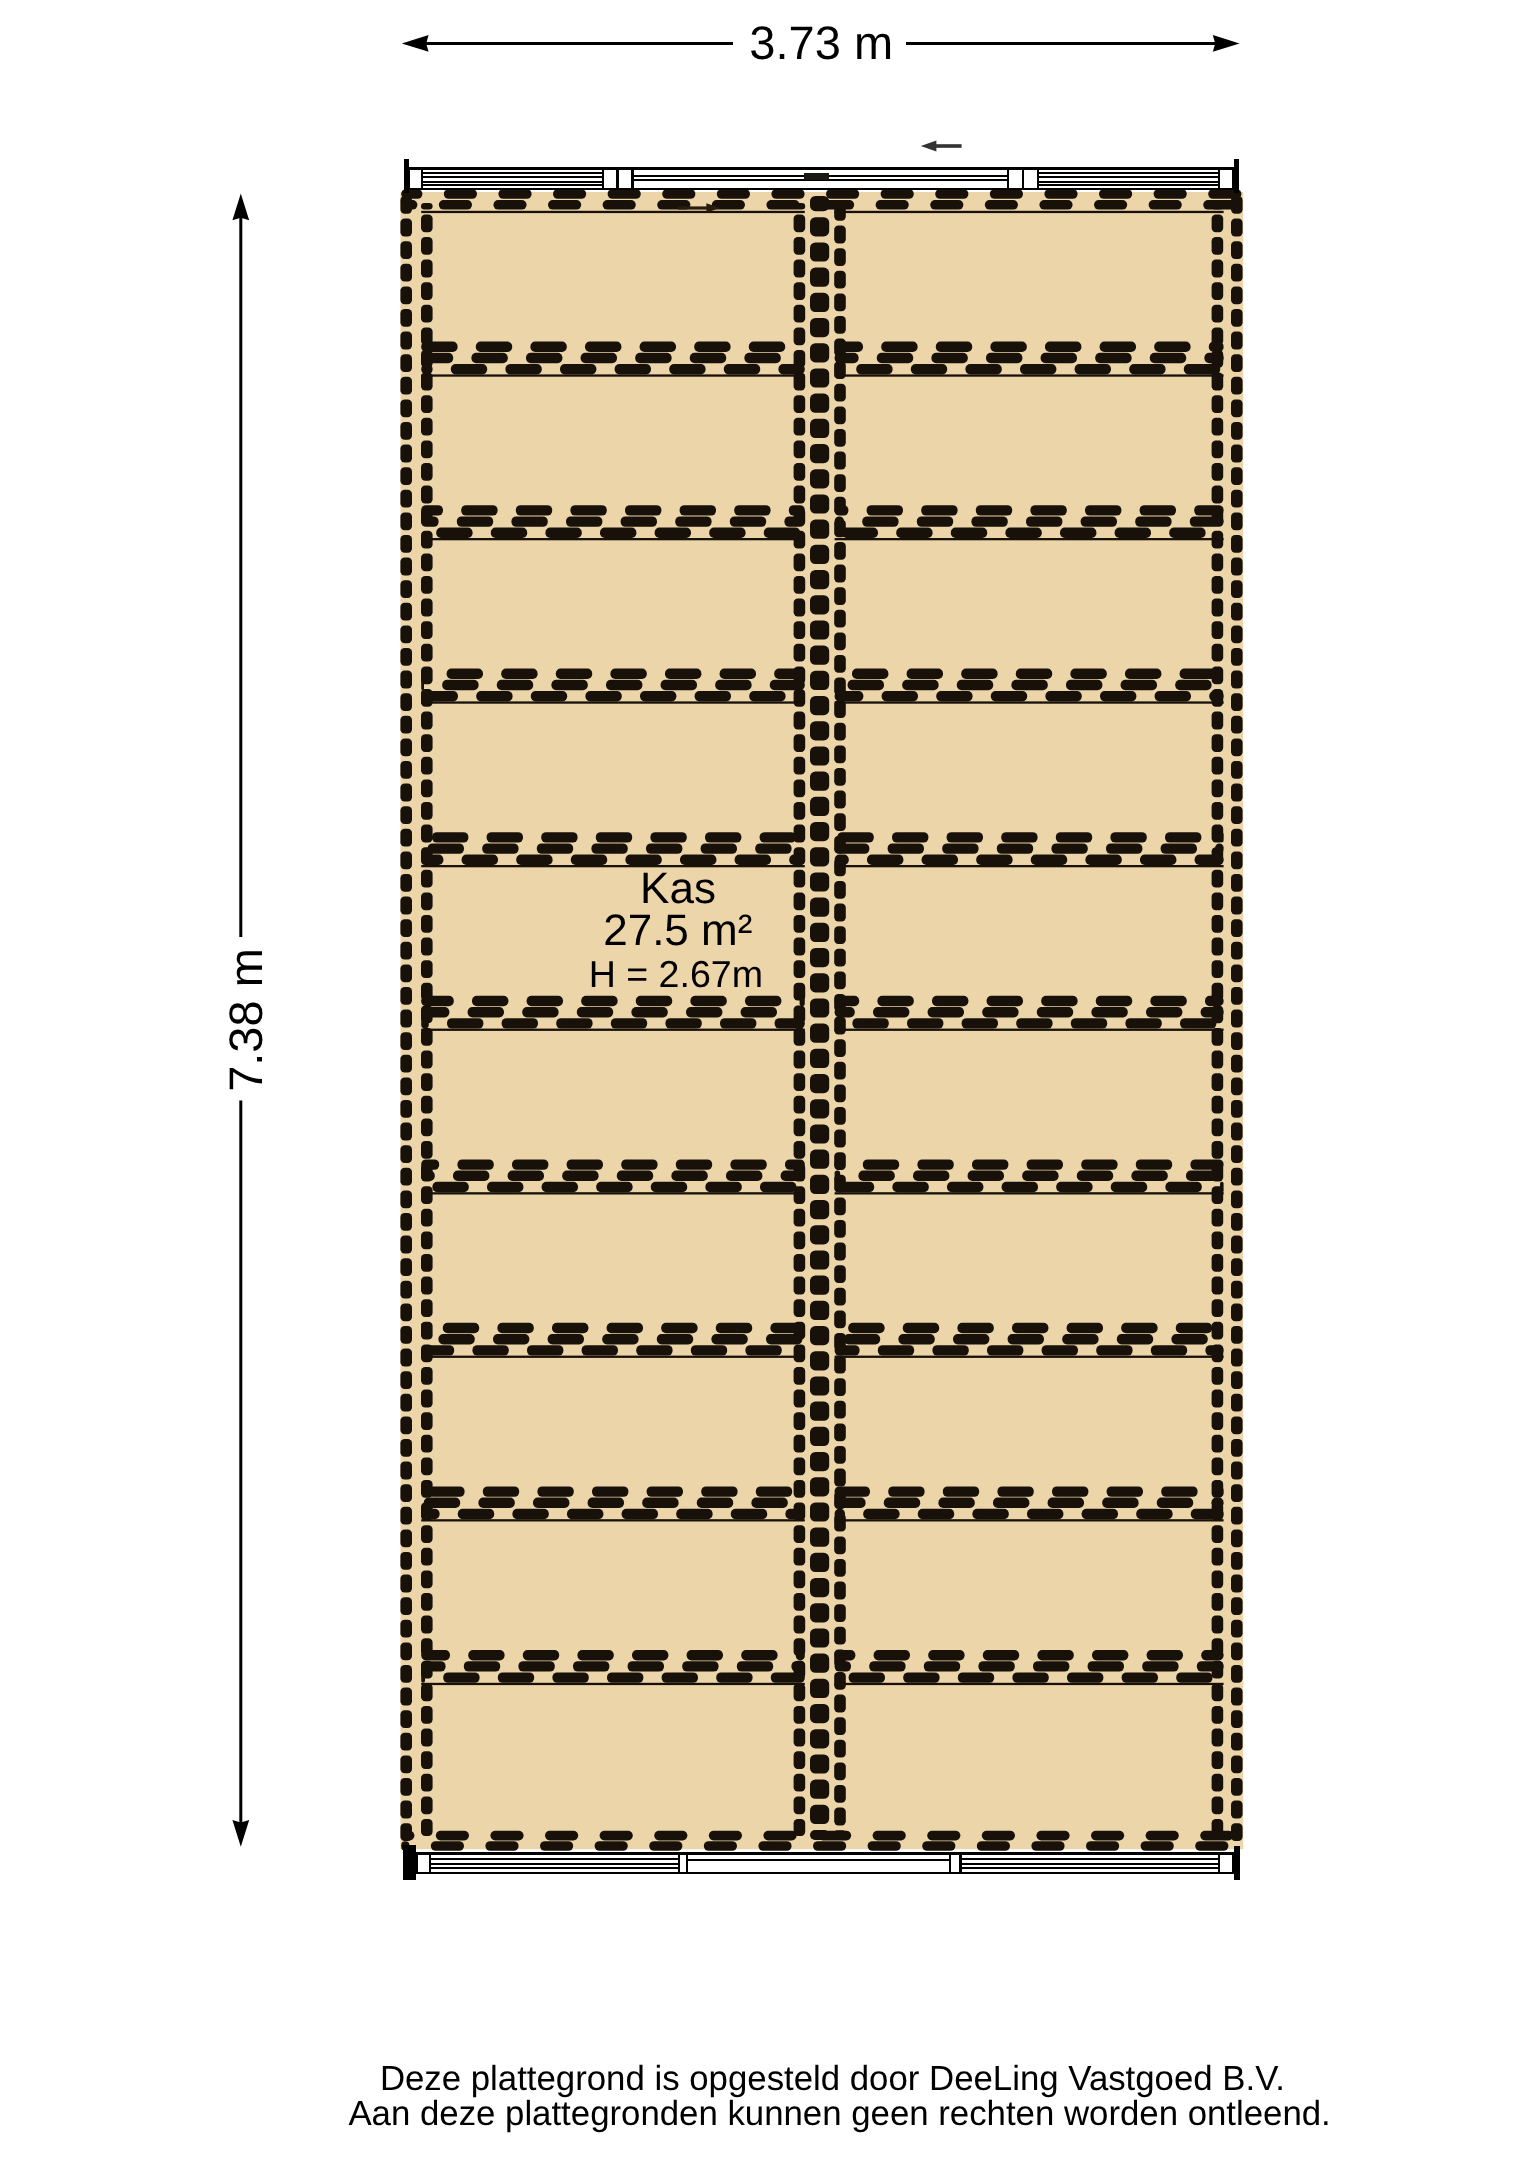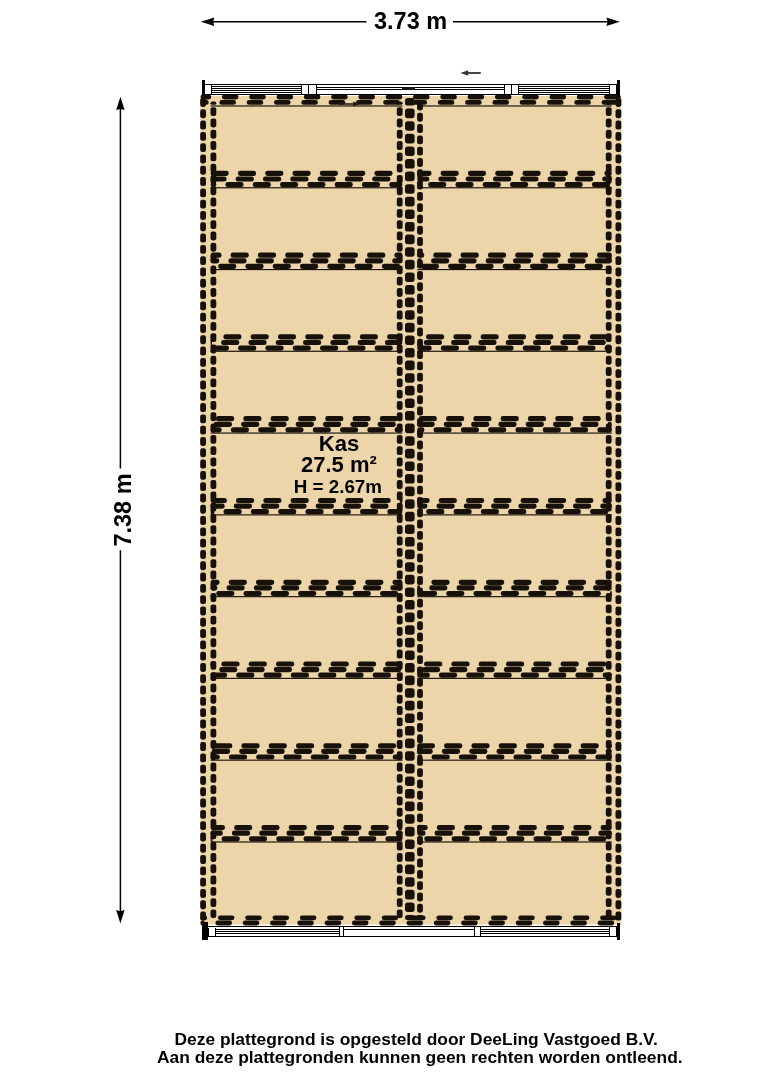--- a/index.html
+++ b/index.html
@@ -1,15 +1,15 @@
 <!DOCTYPE html>
 <html><head><meta charset="utf-8">
 <style>
 html,body{margin:0;padding:0;background:#ffffff;}
-#page{position:relative;width:696px;height:1080px;background:#ffffff;overflow:hidden;font-weight:bold;}
+#page{position:relative;width:696px;height:1080px;background:#ffffff;overflow:hidden;}
 text{font-family:"Liberation Sans",sans-serif;fill:#000;}
 </style></head><body>
 <div id="page">
 <svg width="764" height="1080" viewBox="0 0 764 1080">
 <rect x="200.2" y="96" width="421.4" height="828.6" fill="#edd5aa"></rect>
 <g fill="#17110a">
 <rect x="200.2" y="98.0" width="5.8" height="8.9" rx="2.1"></rect>
 <rect x="200.2" y="109.3" width="5.8" height="8.9" rx="2.1"></rect>
 <rect x="200.2" y="120.6" width="5.8" height="8.9" rx="2.1"></rect>
 <rect x="200.2" y="131.9" width="5.8" height="8.9" rx="2.1"></rect>

